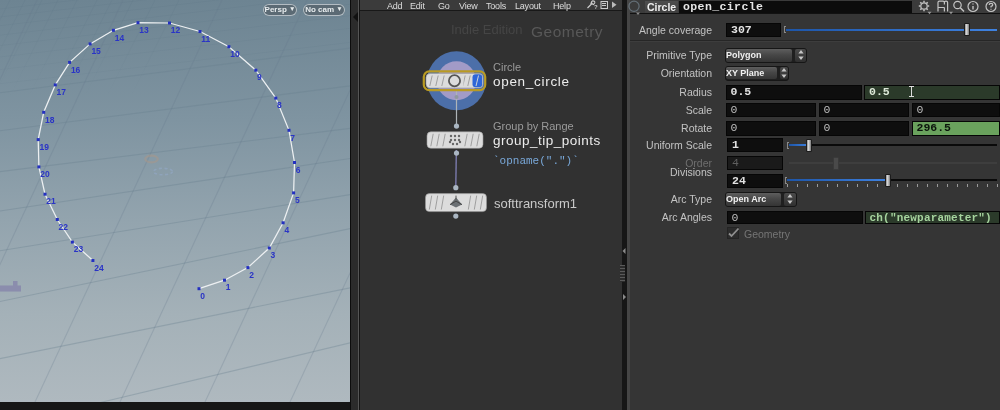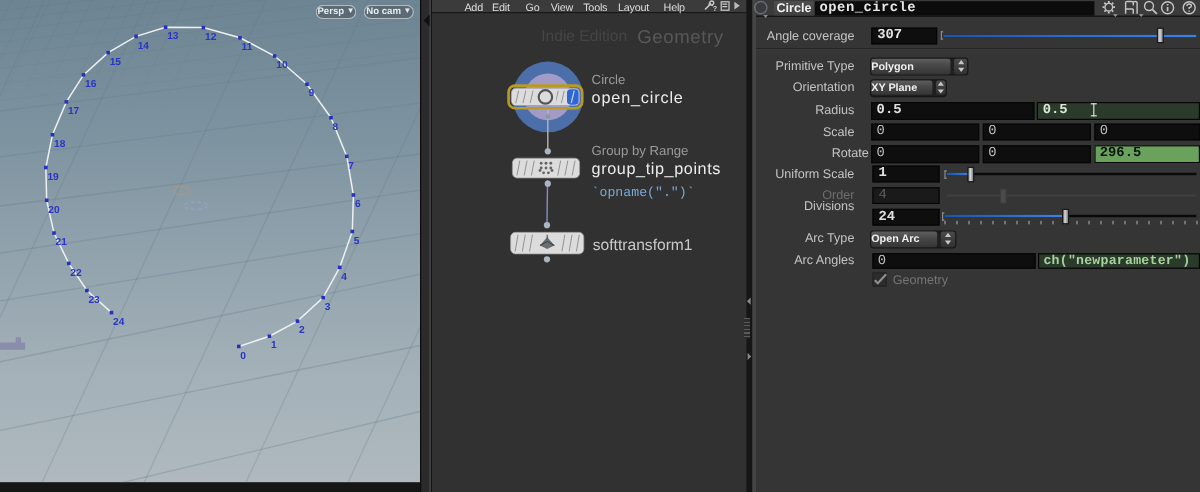--- a/index.html
+++ b/index.html
@@ -297,21 +297,21 @@
     <div class="plabel" style="left:0px;top:86px;color:#c3c3c3">Radius</div>
     <div class="pfield" style="left:103.5px;top:85px;width:136.5px;height:14.5px;line-height:12.5px">0.5</div>
     <div class="pfield dgreen" style="left:242px;top:85px;width:136px;height:14.5px;line-height:12.5px">0.5</div>
     <div style="position:absolute;left:289px;top:86px;width:1px;height:11px;background:#ddd"></div>
     <div style="position:absolute;left:287px;top:86px;width:5px;height:1px;background:#ddd"></div>
     <div style="position:absolute;left:287px;top:96px;width:5px;height:1px;background:#ddd"></div>
     <div class="plabel" style="left:0px;top:104px;color:#c3c3c3">Scale</div>
     <div class="pfield lite" style="left:103.5px;top:103px;width:90.0px;height:14px;line-height:12px">0</div>
     <div class="pfield lite" style="left:196.5px;top:103px;width:90.0px;height:14px;line-height:12px">0</div>
     <div class="pfield lite" style="left:289.5px;top:103px;width:88.5px;height:14px;line-height:12px">0</div>
-    <div class="plabel" style="left:12px;top:122px;color:#c3c3c3">Rotate</div>
+    <div class="plabel" style="left:0px;top:122px;color:#c3c3c3">Rotate</div>
     <div class="pfield lite" style="left:103.5px;top:121px;width:90.0px;height:14.5px;line-height:12.5px">0</div>
     <div class="pfield lite" style="left:196.5px;top:121px;width:90.0px;height:14.5px;line-height:12.5px">0</div>
     <div class="pfield bgreen" style="left:289.5px;top:121px;width:88.5px;height:14.5px;line-height:12.5px">296.5</div>
     <div class="plabel" style="left:0px;top:139px;color:#c3c3c3">Uniform Scale</div>
     <div class="pfield" style="left:105px;top:138px;width:56px;height:14px;line-height:12px">1</div>
     <div class="strack" style="left:167px;top:144px;width:208px"></div>
     <div class="sblue" style="left:167px;top:144px;width:20px"></div>
     <div style="position:absolute;left:165px;top:141.5px;width:2px;height:7px;border-left:1px solid #8a8a8a;border-top:1px solid #8a8a8a;border-bottom:1px solid #8a8a8a"></div>
     <div class="shandle" style="left:184px;top:138.5px"></div>
     <div class="plabel" style="left:0px;top:157px;color:#6e6e6e">Order</div>

